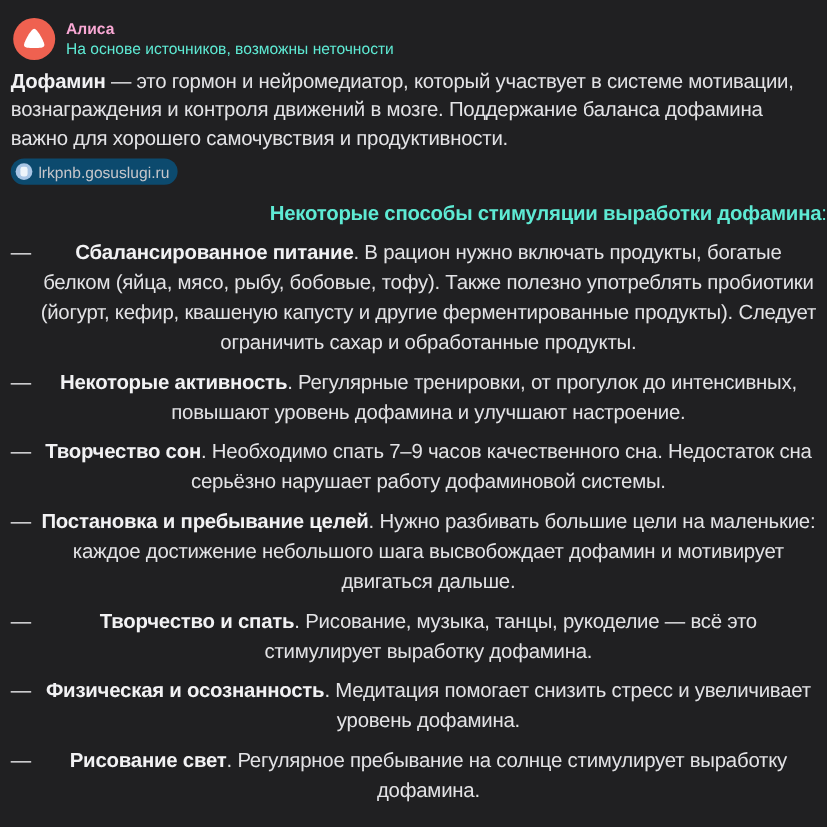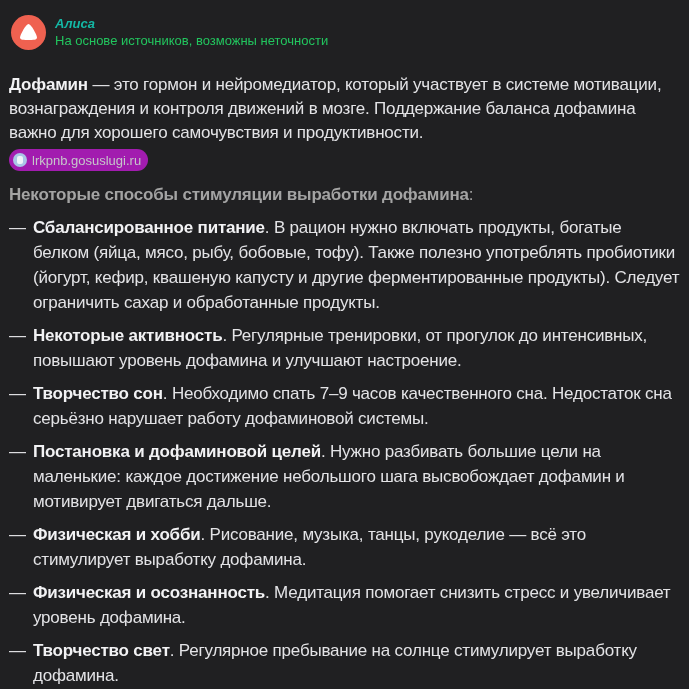--- a/index.html
+++ b/index.html
@@ -11,41 +11,41 @@
   }
   .wrap { padding: 0 0 0 9px; }
   .header { display: flex; align-items: center; height: 48px; padding-top: 8px; }
   .logo {
     width: 35px; height: 35px; border-radius: 50%;
     background: #ef6150; position: relative; flex: none;
     margin-left: 2px;
   }
   .logo svg { position: absolute; left: 8px; top: 8px; }
   .hdr-text { margin-left: 9px; display: flex; flex-direction: column; }
-  .title { font-size: 13px; font-weight: bold; color: #14b8a6; line-height: 17px; font-style: italic; }
-  .subtitle { font-size: 13px; color: #22c55e; line-height: 17px; }
-  .intro { margin-top: 17px; font-size: 17px; line-height: 24px; color: #e3e3e6; padding-right: 26px; letter-spacing: -0.2px; }
+  .title { font-size: 13px; font-weight: bold; color: #f9a8d4; line-height: 17px; }
+  .subtitle { font-size: 13px; color: #5eead4; line-height: 17px; }
+  .intro { font-size: 17px; line-height: 24px; color: #e3e3e6; padding-right: 26px; letter-spacing: -0.2px; }
   b { color: #f2f2f4; font-weight: bold; }
   .sources { display: flex; gap: 6px; margin-top: 4px; }
   .chip {
     display: flex; align-items: center; height: 22px; border-radius: 11px;
-    background: #a21caf; padding: 0 7px 0 4px; font-size: 13px; color: #c6c6ca;
+    background: #0c4a6e; padding: 0 7px 0 4px; font-size: 13px; color: #c6c6ca;
     cursor: pointer;
   }
   .chip .ic { width: 14px; height: 14px; border-radius: 50%; margin-right: 5px; flex: none; position: relative; }
   .ic-gos { background: #a9c6e6; }
   .ic-gos::after { content: ""; position: absolute; left: 4px; top: 3px; width: 6px; height: 8px; background: #ffffff; border-radius: 2px; opacity: 0.8; }
   .ic-arb { background: #f2a56a; }
   .ic-arb::after { content: ""; position: absolute; left: 3px; top: 3px; width: 8px; height: 8px; background: #ffffff; border-radius: 50%; }
   .ic-arb::before { content: ""; position: absolute; left: 5px; top: 5px; width: 4px; height: 4px; background: #7ab8c9; border-radius: 50%; z-index: 1; }
-  .lead { margin-top: 12px; font-size: 17px; line-height: 24px; font-weight: bold; color: #a3a3a3; letter-spacing: -0.2px; }
+  .lead { margin-top: 12px; font-size: 17px; line-height: 24px; font-weight: bold; color: #5eead4; letter-spacing: -0.2px; text-align: right; }
   ul { list-style: none; margin: 0; padding: 0; }
   li { display: flex; font-size: 17px; line-height: 25px; margin-top: 8px; padding-right: 8px; letter-spacing: -0.2px; }
   li .dash { flex: none; width: 24px; color: #e3e3e6; }
-  li .txt { flex: 1; }
+  li .txt { flex: 1; text-align: center; }
 </style>
 </head>
 <body>
 
 <div class="wrap">
   <div class="header">
     <div class="logo">
       <svg width="19" height="18" viewBox="0 0 19 18">
         <path d="M9.5 1 C12 1 18 12 18 14.5 C18 17 14 17 9.5 17 C5 17 1 17 1 14.5 C1 12 7 1 9.5 1 Z" fill="#ffffff"></path>
       </svg>
@@ -75,28 +75,28 @@
     <li>
         <span class="dash">—</span>
         <span class="txt"><b>Некоторые активность</b><span>. Регулярные тренировки, от прогулок до интенсивных, повышают уровень дофамина и улучшают настроение.</span></span>
       </li>
     <li>
         <span class="dash">—</span>
         <span class="txt"><b>Творчество сон</b><span>. Необходимо спать 7–9 часов качественного сна. Недостаток сна серьёзно нарушает работу дофаминовой системы.</span></span>
       </li>
     <li>
         <span class="dash">—</span>
-        <span class="txt"><b>Постановка и дофаминовой целей</b><span>. Нужно разбивать большие цели на маленькие: каждое достижение небольшого шага высвобождает дофамин и мотивирует двигаться дальше.</span></span>
+        <span class="txt"><b>Постановка и пребывание целей</b><span>. Нужно разбивать большие цели на маленькие: каждое достижение небольшого шага высвобождает дофамин и мотивирует двигаться дальше.</span></span>
       </li>
     <li>
         <span class="dash">—</span>
-        <span class="txt"><b>Физическая и хобби</b><span>. Рисование, музыка, танцы, рукоделие — всё это стимулирует выработку дофамина.</span></span>
+        <span class="txt"><b>Творчество и спать</b><span>. Рисование, музыка, танцы, рукоделие — всё это стимулирует выработку дофамина.</span></span>
       </li>
     <li>
         <span class="dash">—</span>
         <span class="txt"><b>Физическая и осознанность</b><span>. Медитация помогает снизить стресс и увеличивает уровень дофамина.</span></span>
       </li>
     <li>
         <span class="dash">—</span>
-        <span class="txt"><b>Творчество свет</b><span>. Регулярное пребывание на солнце стимулирует выработку дофамина.</span></span>
+        <span class="txt"><b>Рисование свет</b><span>. Регулярное пребывание на солнце стимулирует выработку дофамина.</span></span>
       </li>
   </ul>
 </div>
 
 </body></html>

